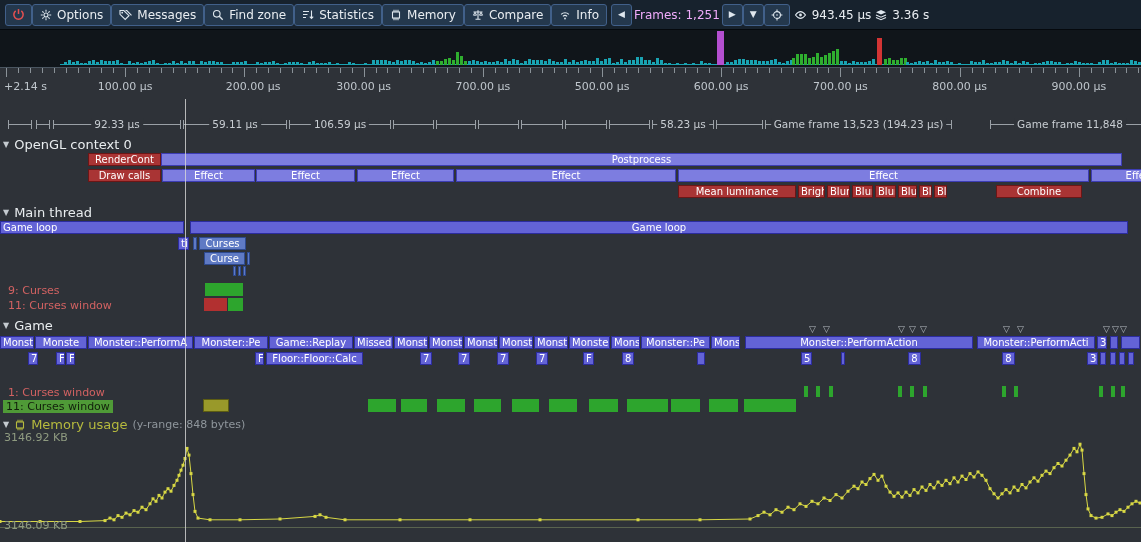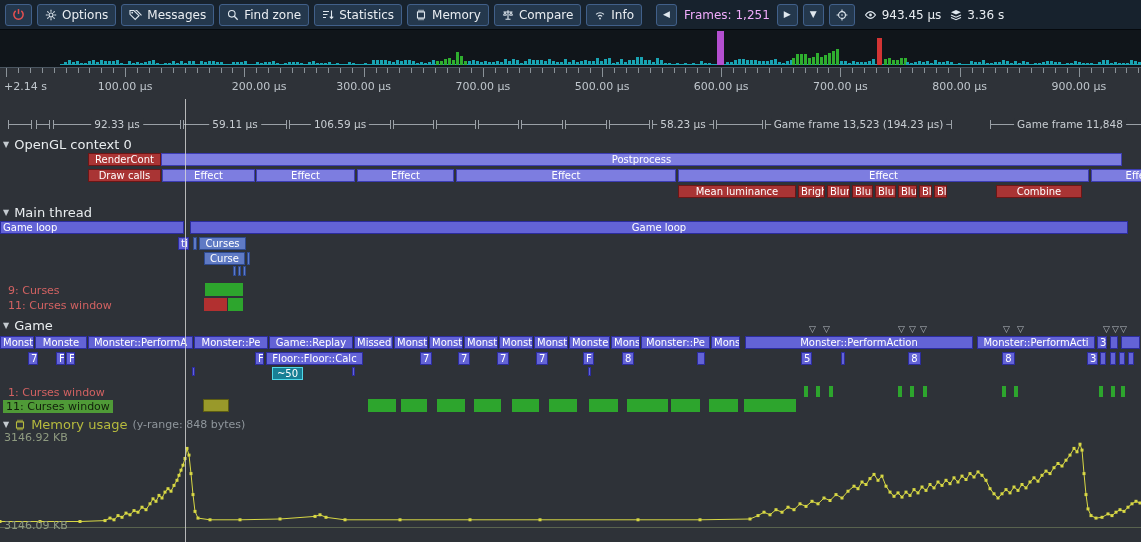--- a/index.html
+++ b/index.html
@@ -1,21 +1,21 @@
 <!DOCTYPE html>
 <html><head>
 <meta charset="utf-8">
 <style>
   *{box-sizing:border-box;margin:0;padding:0}
   html,body{width:1141px;height:542px;overflow:hidden}
   body{background:#2e3238;font-family:"DejaVu Sans",sans-serif;color:#e6e6e6;position:relative}
   .app{position:absolute;inset:0;overflow:hidden}
 
   
-  .toolbar{position:absolute;top:0;left:0;width:1141px;height:30px;background:#17222d;border-bottom:1px solid #05090d;display:flex;align-items:center;gap:5px;padding:0 5px;z-index:20}
+  .toolbar{position:absolute;top:0;left:0;width:1141px;height:30px;background:#17222d;border-bottom:1px solid #05090d;display:flex;align-items:center;padding:0 5px;z-index:20}
   .tbtn{display:inline-flex;align-items:center;gap:5px;height:22px;padding:0 7px;background:#24384d;border:1px solid #41608a;border-radius:3px;color:#e9edf1;font-size:12px;font-family:inherit;cursor:pointer;white-space:nowrap}
   .tbtn.sq{padding:0 6px}
   .arr{font-size:9px;color:#dfe7ee;line-height:1}
   .frames{font-size:12px;color:#f0abfc;padding:0 2px;white-space:nowrap}
   .stat{display:inline-flex;align-items:center;gap:5px;font-size:12px;color:#e9edf1;margin-left:4px;white-space:nowrap}
   .gap{width:4px}
 
   
   .histogram{position:absolute;top:30px;left:0;width:1141px;height:37px;background:#10151a;overflow:hidden;cursor:pointer}
   .hbar{position:absolute;bottom:2px;width:3px}
@@ -529,21 +529,21 @@
         <div class="tick major" style="left: 1078.8px;"></div>
         <div class="tick" style="left: 1090.72px;"></div>
         <div class="tick" style="left: 1102.64px;"></div>
         <div class="tick" style="left: 1114.56px;"></div>
         <div class="tick" style="left: 1126.48px;"></div>
         <div class="tick" style="left: 1138.4px;"></div>
       </div>
     <div id="axis-labels">
         <span class="axis-label" style="left: 4px;">+2.14 s</span>
         <span class="axis-label" style="left: 125.2px; transform: translateX(-50%);">100.00 μs</span>
-        <span class="axis-label" style="left: 259px; transform: translateX(-50%); text-align: right;">200.00 μs</span>
+        <span class="axis-label" style="left: 253px; transform: translateX(-50%); text-align: right;">200.00 μs</span>
         <span class="axis-label" style="left: 363.6px; transform: translateX(-50%);">300.00 μs</span>
         <span class="axis-label" style="left: 482.8px; transform: translateX(-50%);">700.00 μs</span>
         <span class="axis-label" style="left: 602px; transform: translateX(-50%);">500.00 μs</span>
         <span class="axis-label" style="left: 721.2px; transform: translateX(-50%);">600.00 μs</span>
         <span class="axis-label" style="left: 840.4px; transform: translateX(-50%);">700.00 μs</span>
         <span class="axis-label" style="left: 959.6px; transform: translateX(-50%);">800.00 μs</span>
         <span class="axis-label" style="left: 1078.8px; transform: translateX(-50%);">900.00 μs</span>
       </div>
   </div>
 
@@ -694,26 +694,20 @@
       <div class="bar purple" style="left: 697px; width: 8px;"></div>
       <div class="bar purple" style="left: 801px; width: 11px;"><span>5</span></div>
       <div class="bar purple" style="left: 841px; width: 4px;"></div>
       <div class="bar purple" style="left: 908px; width: 13px;"><span>8</span></div>
       <div class="bar purple" style="left: 1002px; width: 13px;"><span>8</span></div>
       <div class="bar purple" style="left: 1087px; width: 11px;"><span>3</span></div>
       <div class="bar purple" style="left: 1100px; width: 6px;"></div>
       <div class="bar purple" style="left: 1110px; width: 6px;"></div>
       <div class="bar purple" style="left: 1119px; width: 6px;"></div>
       <div class="bar purple" style="left: 1128px; width: 6px;"></div>
-    </div>
-  <div class="track" style="top:367px;height:13px">
-      <div class="bar purple" style="left: 192px; width: 3px; height: 9px;"></div>
-      <div class="bar cyan" style="left: 272px; width: 31px;"><span>~50</span></div>
-      <div class="bar purple" style="left: 352px; width: 3px; height: 9px;"></div>
-      <div class="bar purple" style="left: 588px; width: 3px; height: 9px;"></div>
     </div>
 
   <span class="plot-label" style="top:386px">1: Curses window</span>
   <div class="track" style="top:385px;height:13px">
       <div class="bar gtick" style="left: 804px;"></div>
       <div class="bar gtick" style="left: 816px;"></div>
       <div class="bar gtick" style="left: 829px;"></div>
       <div class="bar gtick" style="left: 898px;"></div>
       <div class="bar gtick" style="left: 910px;"></div>
       <div class="bar gtick" style="left: 923px;"></div>

